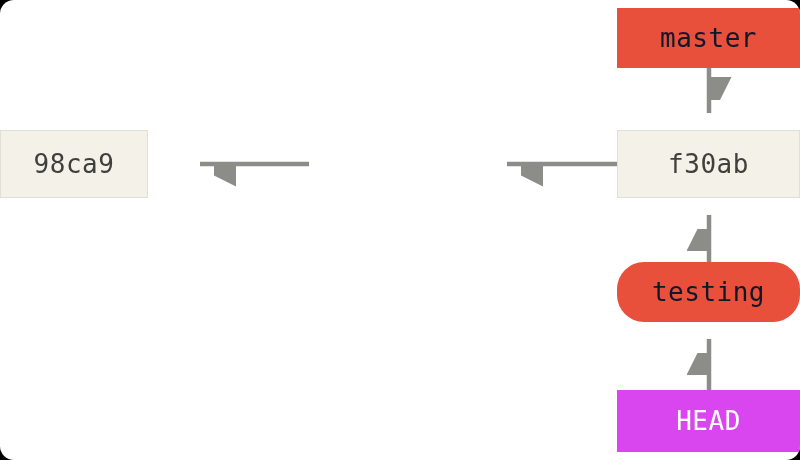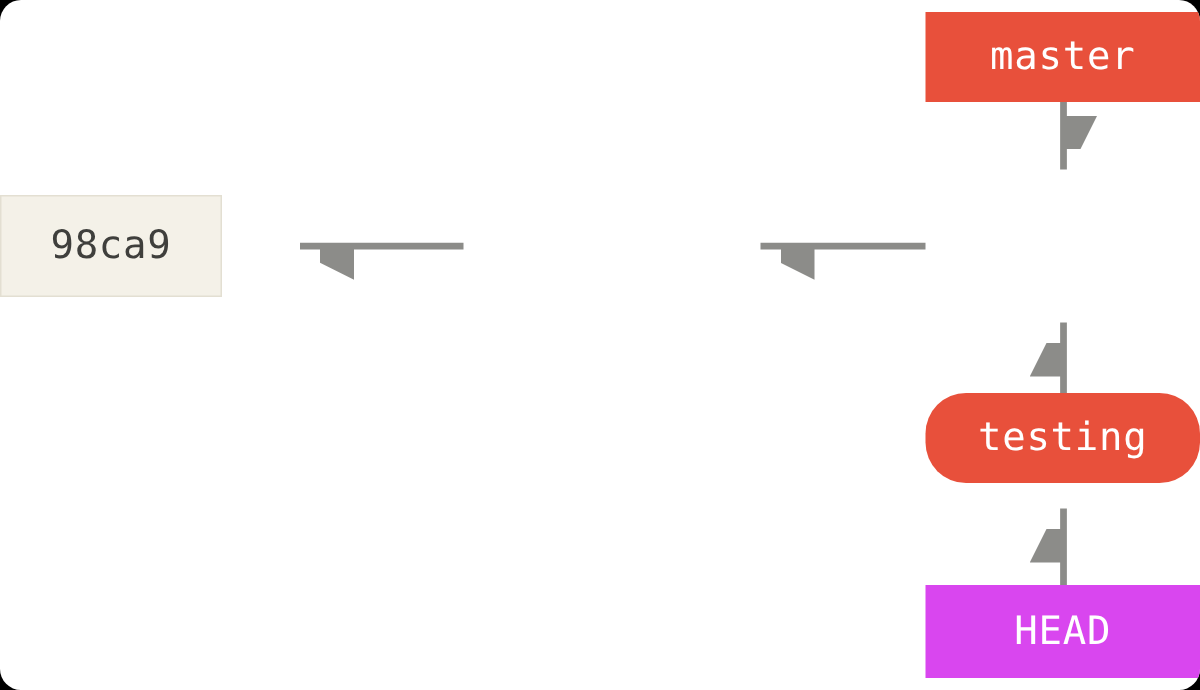--- a/index.html
+++ b/index.html
@@ -33,21 +33,21 @@
     border: 1px solid #e3dfd2;
     color: #3f3f3c;
     top: 130px;
     height: 68px;
   }
   .commit-98ca9 { left: 0px;   width: 148px; }
   .commit-34ac2 { left: 309px; width: 181px; }
   .commit-f30ab { left: 617px; width: 183px; }
   .branch {
     background: #e8503b;
-    color: #ffffff;
+    color: #0f172a;
     left: 617px;
     width: 183px;
     height: 60px;
   }
   .branch-master  { top: 8px; }
   .branch-testing { top: 262px; border-radius: 27px; }
   .head-label {
     background: #d946ef;
     color: #ffffff;
     left: 617px;
@@ -84,20 +84,23 @@
     <line x1="709" y1="68" x2="709" y2="113" marker-end="url(#arrowhead)"></line>
     <line x1="709" y1="262" x2="709" y2="215" marker-end="url(#arrowhead)"></line>
     <line x1="709" y1="390" x2="709" y2="339" marker-end="url(#arrowhead)"></line>
   </svg>
 
   <div class="node commit commit-98ca9">
     <span>98ca9</span>
   </div>
 
 
+  <div class="node commit commit-f30ab">
+    <span>f30ab</span>
+  </div>
 
   <div class="node branch branch-master">
     <span>master</span>
   </div>
 
   <div class="node branch branch-testing">
     <span>testing</span>
   </div>
 
   <div class="node head-label">

